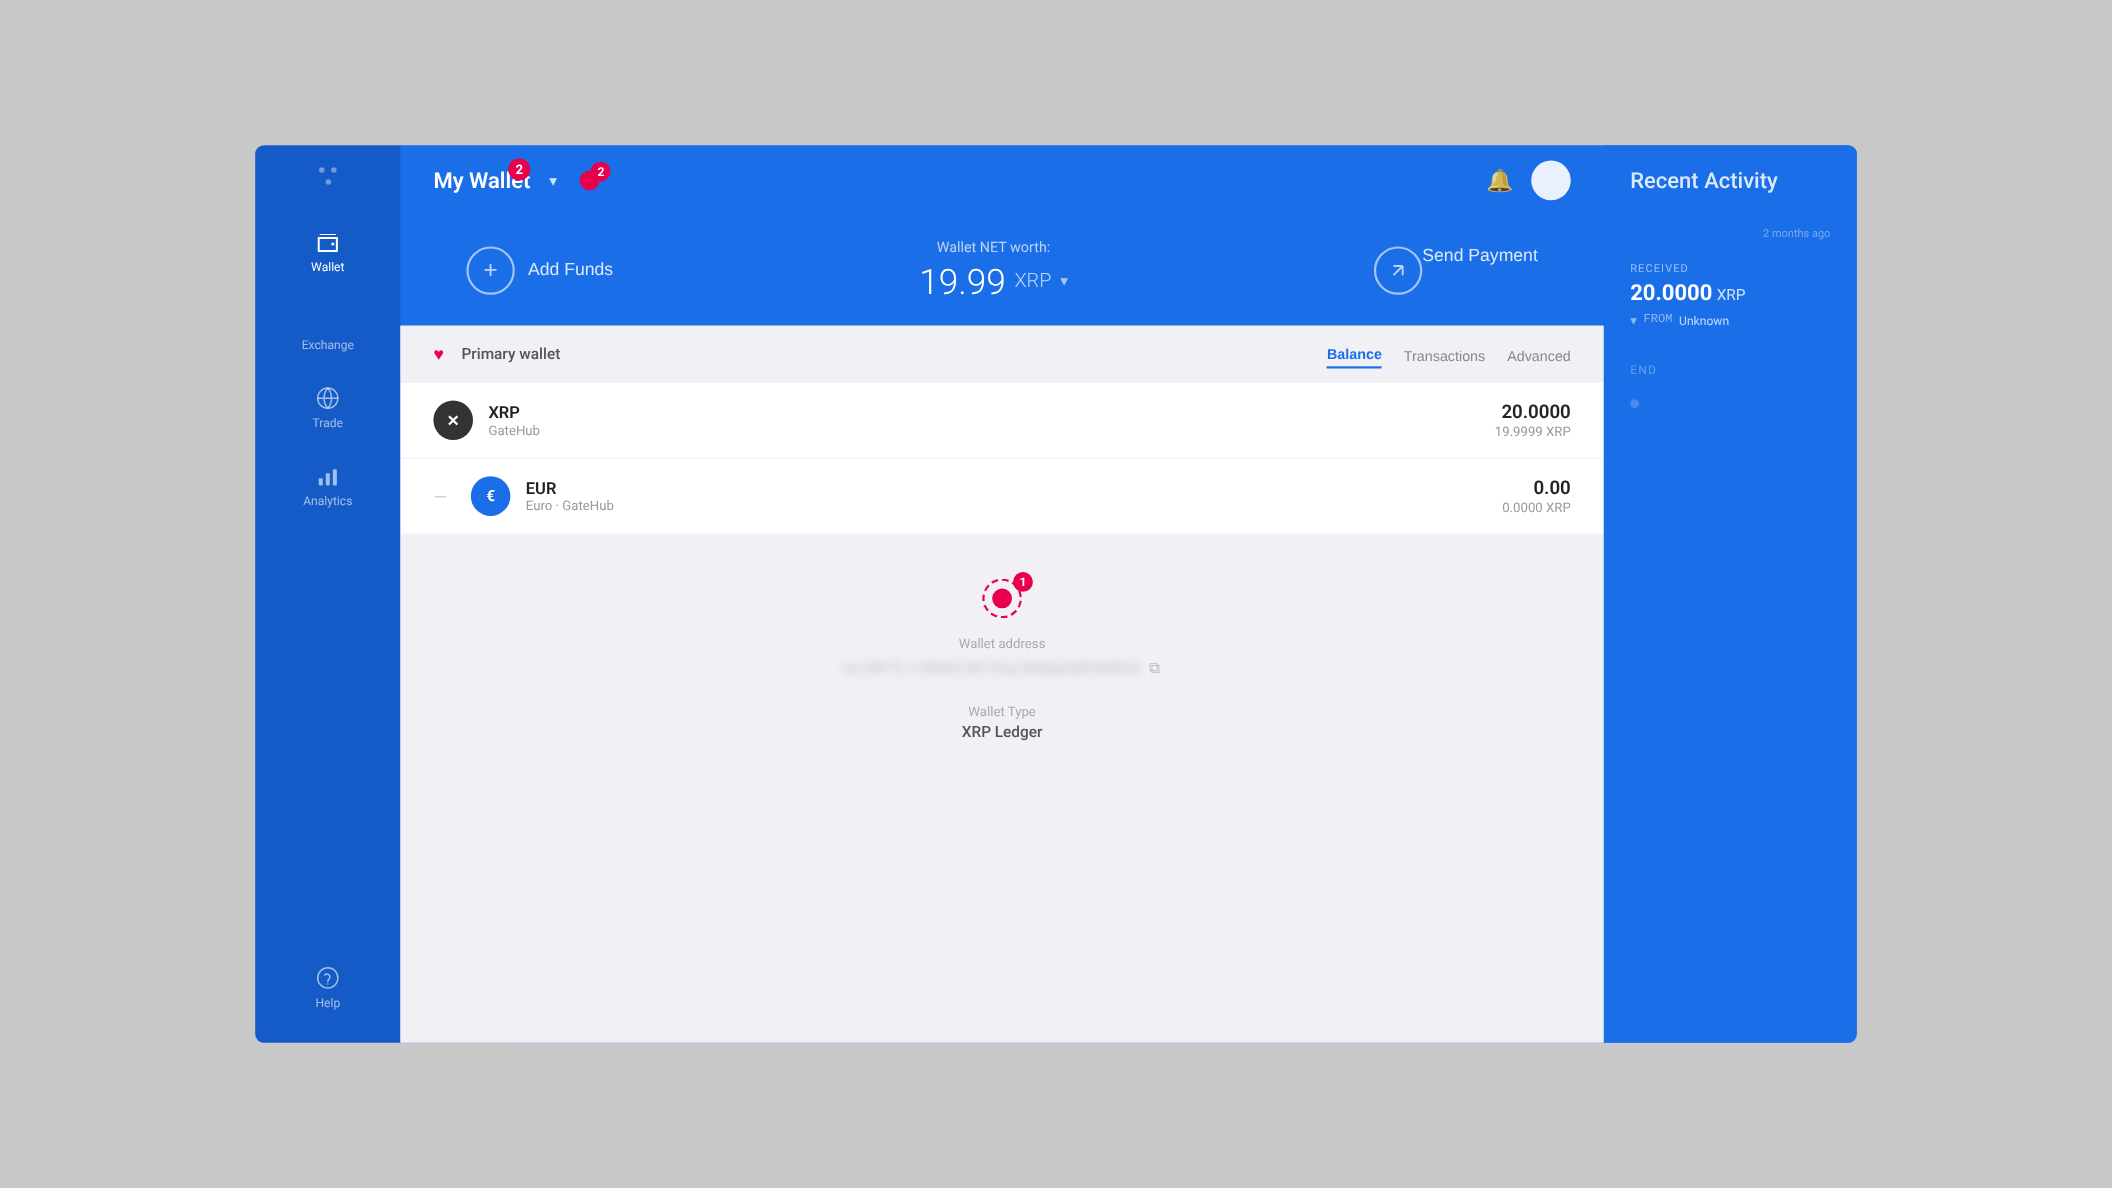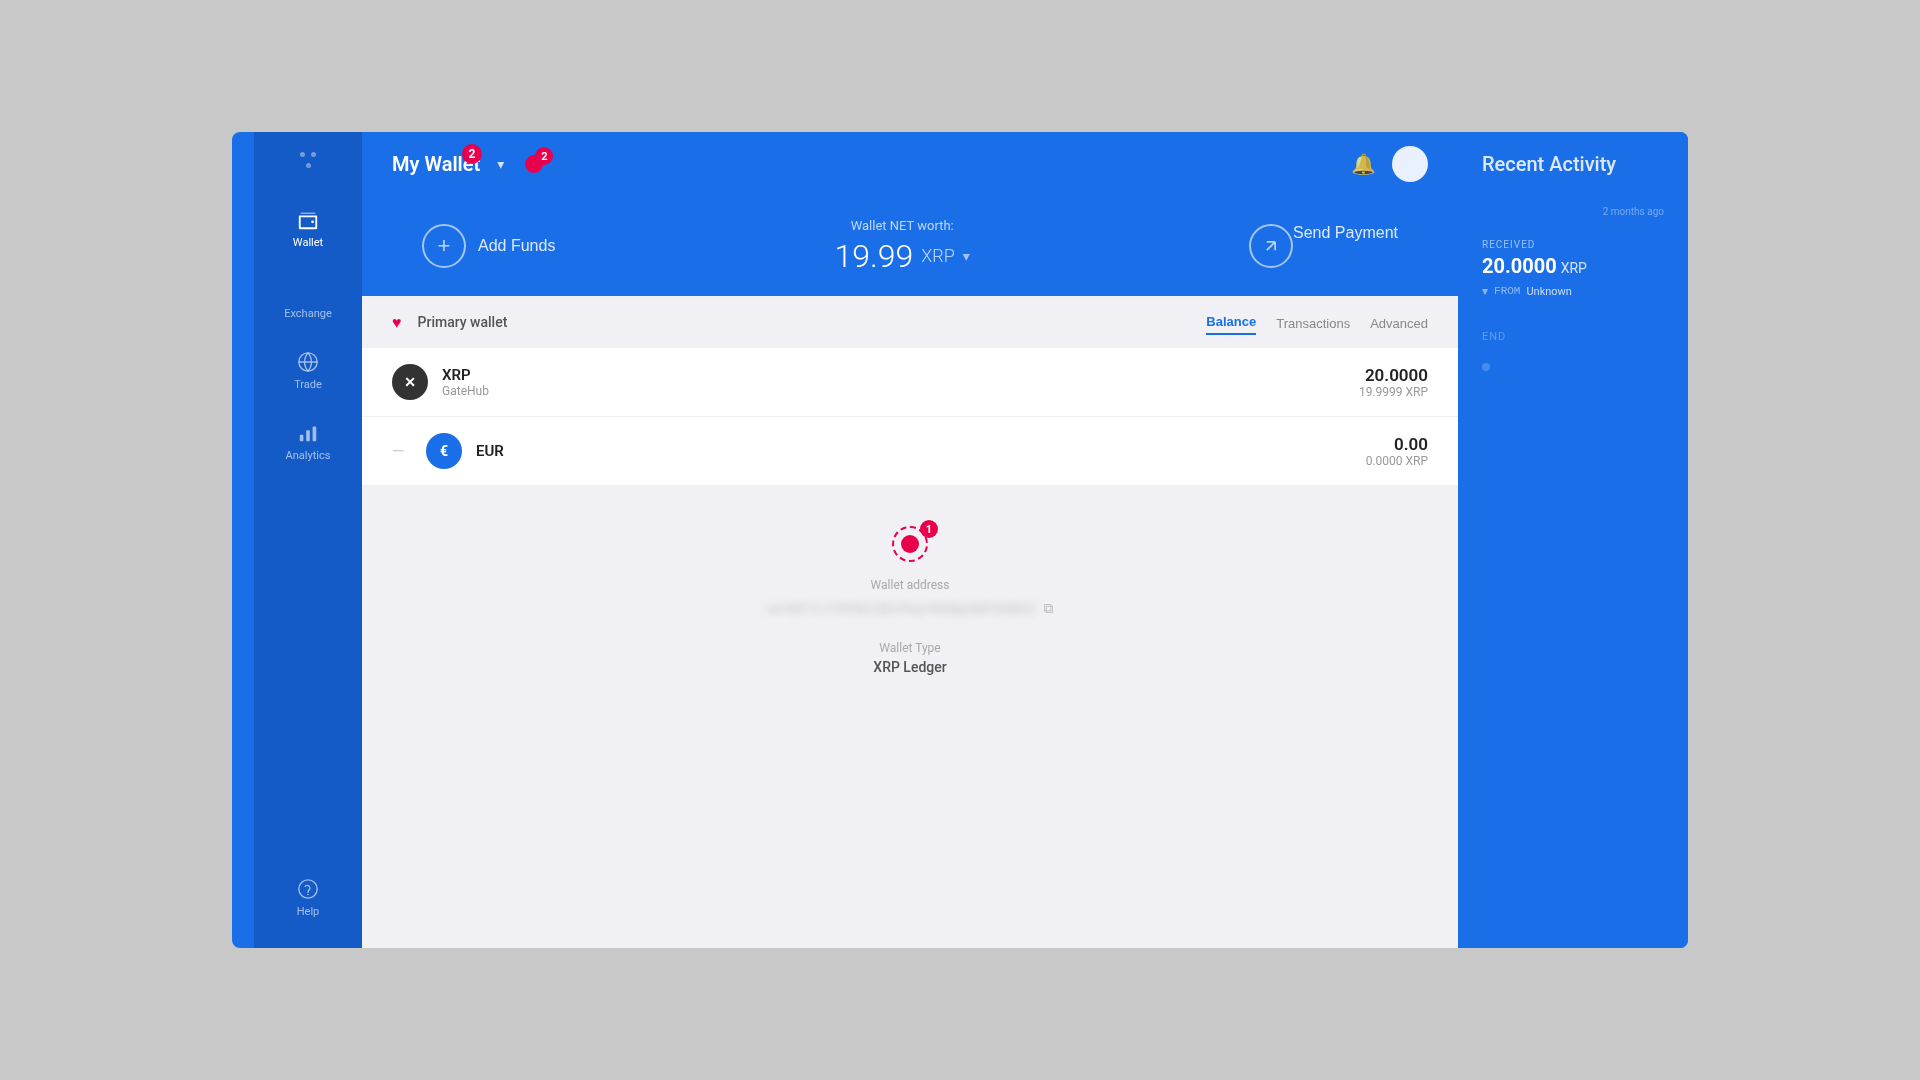--- a/index.html
+++ b/index.html
@@ -16,28 +16,27 @@
       width: 1456px;
       height: 816px;
       background: #1a6fe8;
       border-radius: 8px;
       display: flex;
       overflow: hidden;
       position: relative;
     }
     
     .sidebar {
-      width: 108px;
+      width: 132px;
       background: rgba(0,0,50,0.18);
       display: flex;
       flex-direction: column;
       align-items: center;
       padding: 20px 0;
       flex-shrink: 0;
-      margin-left: 22px;
     }
     .sidebar-dots {
       display: flex;
       flex-direction: column;
       gap: 6px;
       margin-bottom: 30px;
       align-items: center;
     }
     .dot-row {
       display: flex;
@@ -625,20 +624,21 @@
             <div class="balance-main">20.0000</div>
             <div class="balance-xrp">19.9999 XRP</div>
           </div>
         </div>
 
         <div class="balance-item">
           <span class="balance-item-placeholder">—</span>
           <div class="currency-icon eur-icon">€</div>
           <div class="currency-info">
             <div class="currency-name">EUR</div>
+            <div class="currency-sub">Euro · GateHub</div>
           </div>
           <div class="currency-balance">
             <div class="balance-main">0.00</div>
             <div class="balance-xrp">0.0000 XRP</div>
           </div>
         </div>
 
       </div>
 
       <div class="wallet-details">

